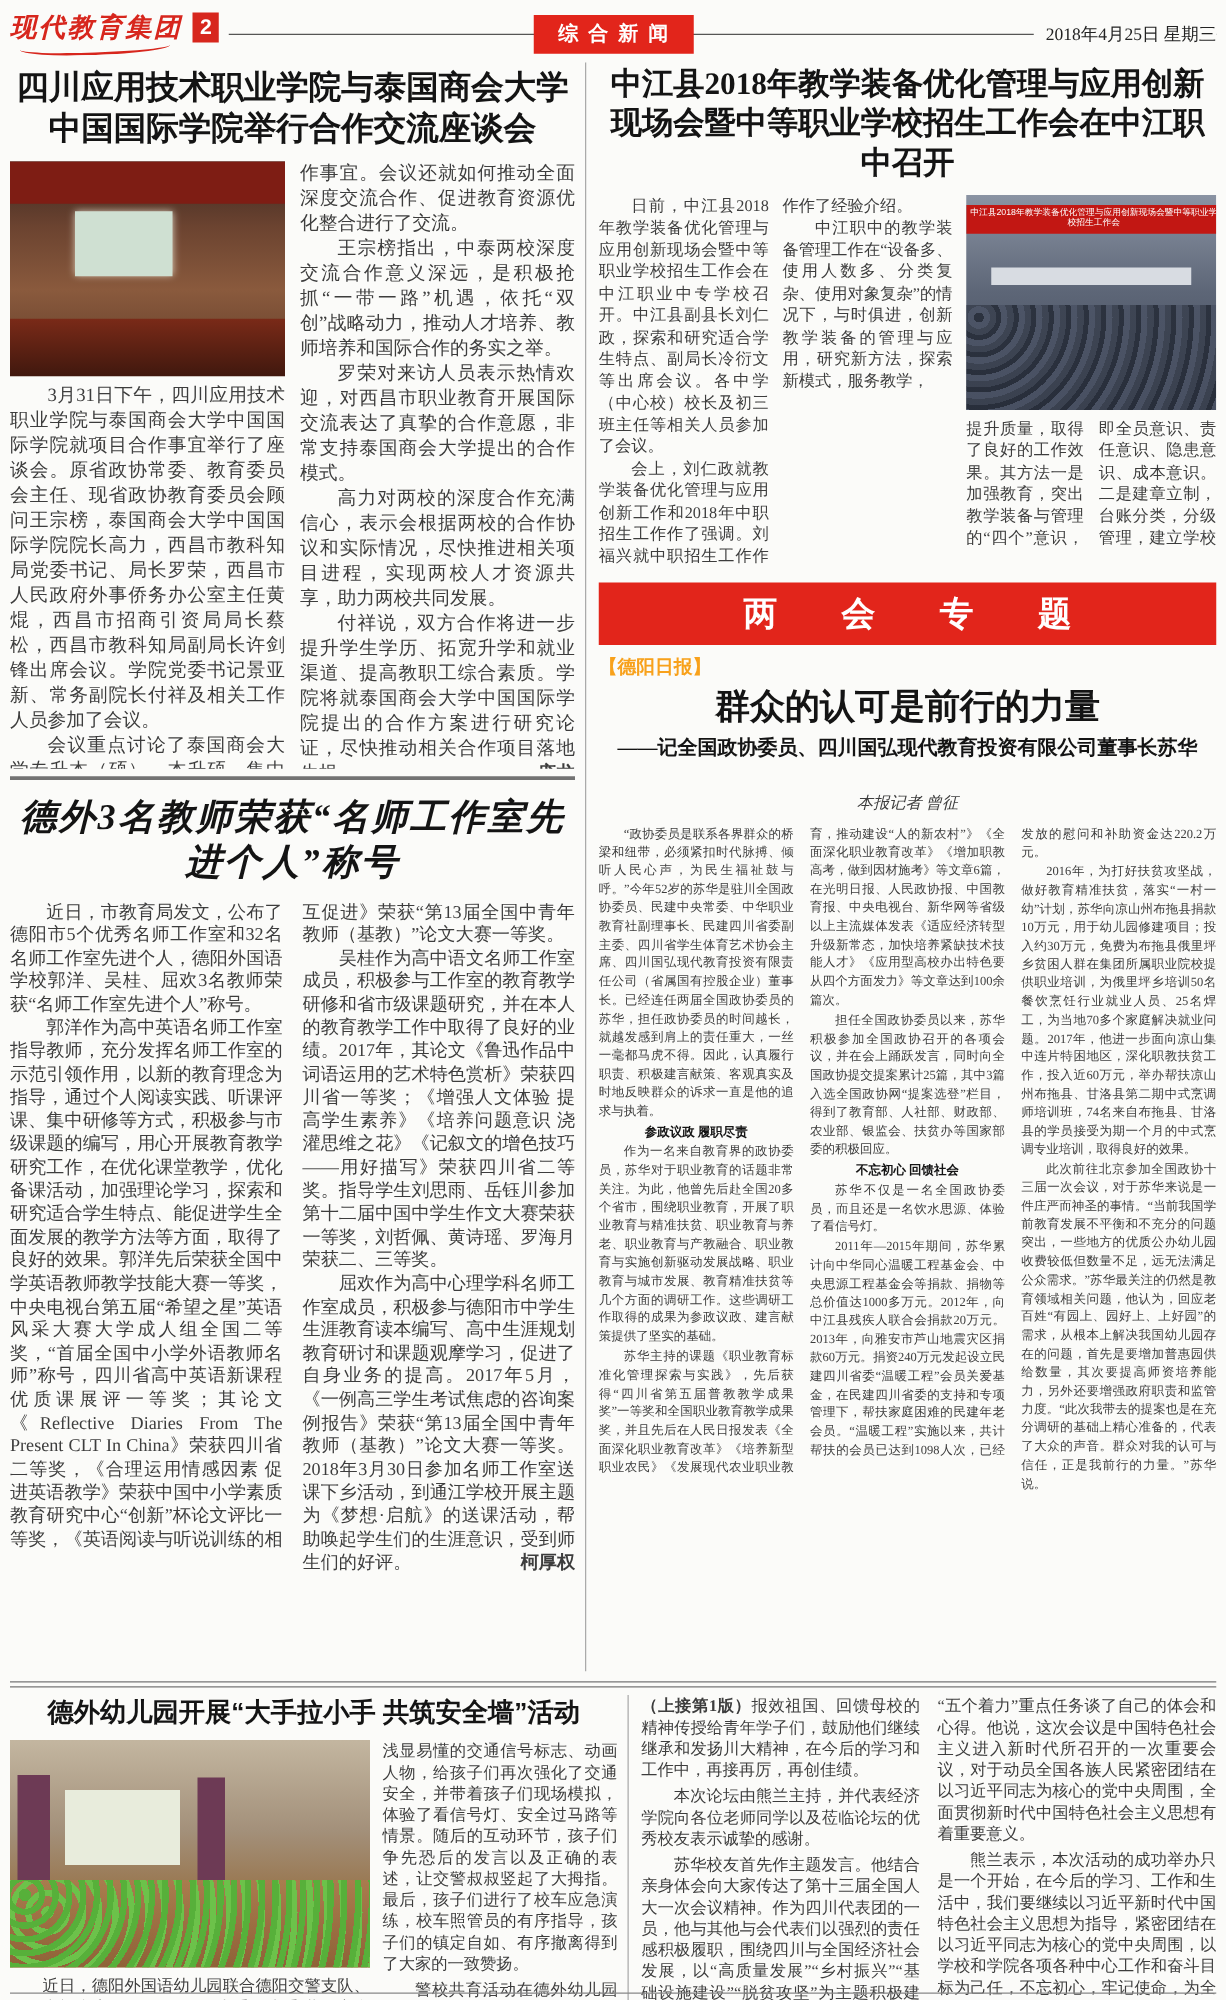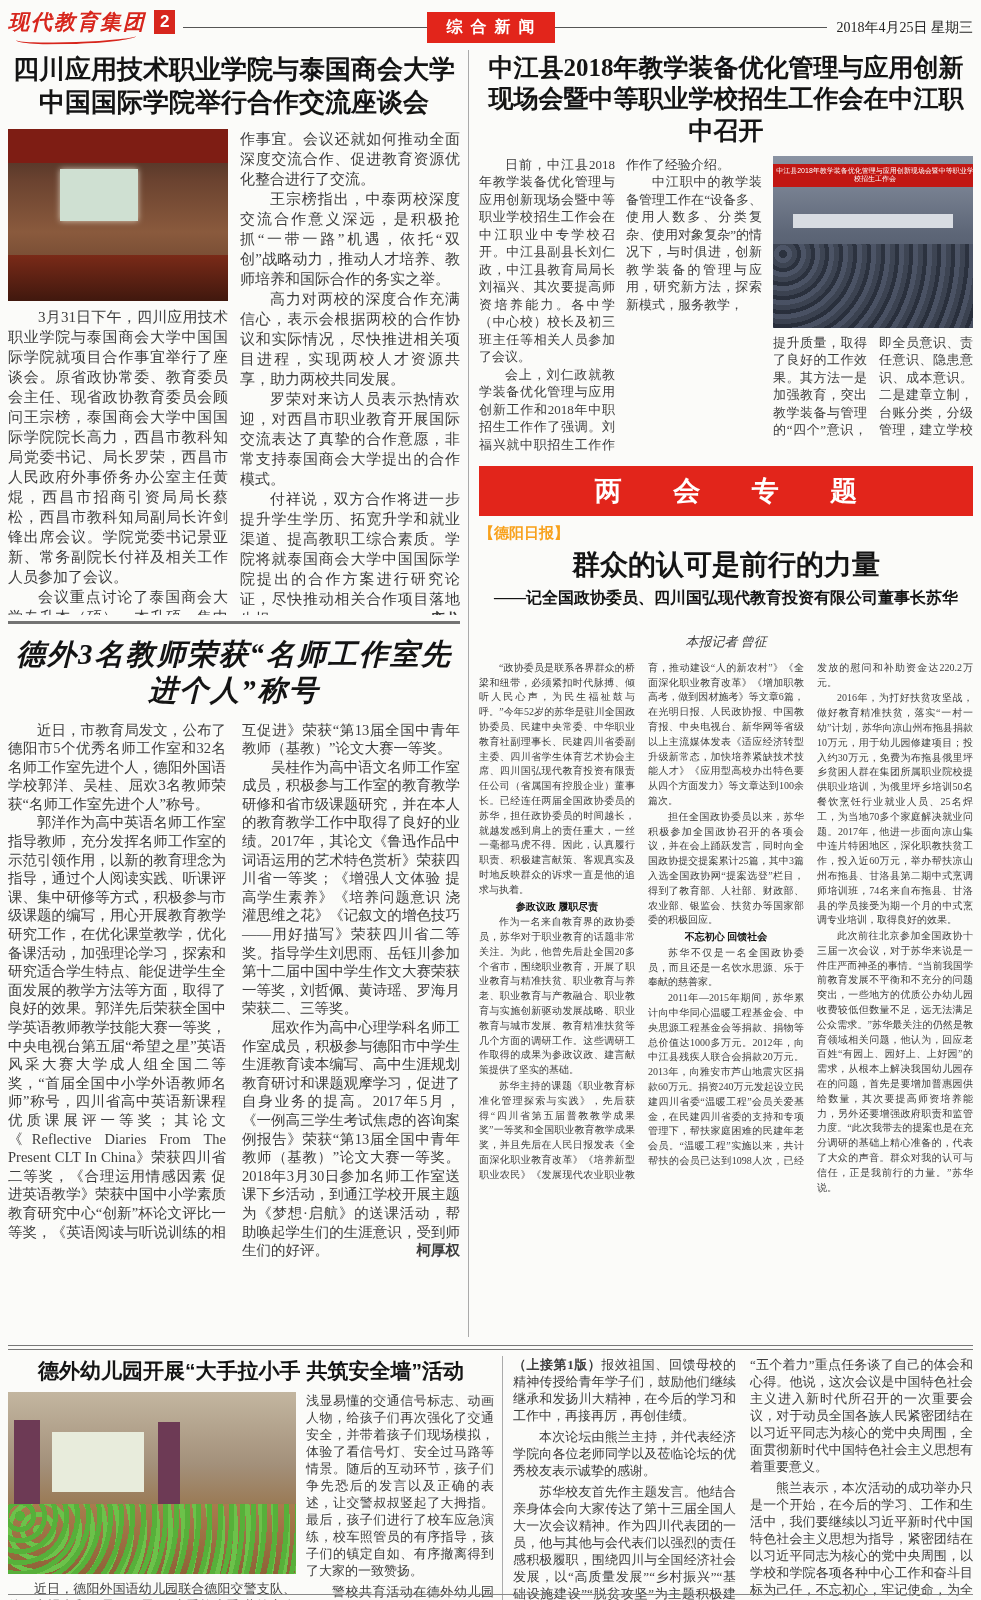--- a/index.html
+++ b/index.html
@@ -113,22 +113,22 @@
               <div class="curtain"></div>
               <div class="screen"></div>
               <div class="table"></div>
             </div>
             <p>3月31日下午，四川应用技术职业学院与泰国商会大学中国国际学院就项目合作事宜举行了座谈会。原省政协常委、教育委员会主任、现省政协教育委员会顾问王宗榜，泰国商会大学中国国际学院院长高力，西昌市教科知局党委书记、局长罗荣，西昌市人民政府外事侨务办公室主任黄焜，西昌市招商引资局局长蔡松，西昌市教科知局副局长许剑锋出席会议。学院党委书记景亚新、常务副院长付祥及相关工作人员参加了会议。</p>
             <p>会议重点讨论了泰国商会大学专升本（硕）、本升硕、集中授课在职人员教学班、学生实习实践、学生赴泰游学、选派教师赴泰授课及师资培训等项目的合</p>
           </div>
           <div class="a1-col">
             <p style="text-indent:0">作事宜。会议还就如何推动全面深度交流合作、促进教育资源优化整合进行了交流。</p>
             <p>王宗榜指出，中泰两校深度交流合作意义深远，是积极抢抓“一带一路”机遇，依托“双创”战略动力，推动人才培养、教师培养和国际合作的务实之举。</p>
+            <p>罗荣对来访人员表示热情欢迎，对西昌市职业教育开展国际交流表达了真挚的合作意愿，非常支持泰国商会大学提出的合作模式。</p>
             <p>高力对两校的深度合作充满信心，表示会根据两校的合作协议和实际情况，尽快推进相关项目进程，实现两校人才资源共享，助力两校共同发展。</p>
-            <p>罗荣对来访人员表示热情欢迎，对西昌市职业教育开展国际交流表达了真挚的合作意愿，非常支持泰国商会大学提出的合作模式。</p>
             <p><span>付祥说，双方合作将进一步提升学生学历、拓宽升学和就业渠道、提高教职工综合素质。学院将就泰国商会大学中国国际学院提出的合作方案进行研究论证，尽快推动相关合作项目落地生根。</span><span class="sig">庞龙</span></p>
           </div>
         </div>
       </div>
 
       <div class="a3">
         <p class="hl a3-hl">德外3名教师荣获“名师工作室先进个人”称号</p>
         <div class="a3-body">
           <p>近日，市教育局发文，公布了德阳市5个优秀名师工作室和32名名师工作室先进个人，德阳外国语学校郭洋、吴桂、屈欢3名教师荣获“名师工作室先进个人”称号。</p>
           <p>郭洋作为高中英语名师工作室指导教师，充分发挥名师工作室的示范引领作用，以新的教育理念为指导，通过个人阅读实践、听课评课、集中研修等方式，积极参与市级课题的编写，用心开展教育教学研究工作，在优化课堂教学，优化备课活动，加强理论学习，探索和研究适合学生特点、能促进学生全面发展的教学方法等方面，取得了良好的效果。郭洋先后荣获全国中学英语教师教学技能大赛一等奖，中央电视台第五届“希望之星”英语风采大赛大学成人组全国二等奖，“首届全国中小学外语教师名师”称号，四川省高中英语新课程优质课展评一等奖；其论文《Reflective Diaries From The Present CLT In China》荣获四川省二等奖，《合理运用情感因素 促进英语教学》荣获中国中小学素质教育研究中心“创新”杯论文评比一等奖，《英语阅读与听说训练的相互促进》荣获“第13届全国中青年教师（基教）”论文大赛一等奖。</p>
@@ -137,21 +137,21 @@
         </div>
       </div>
     </div>
 
     <div class="right-stack">
 
       <div>
         <p class="hl a2-hl">中江县2018年教学装备优化管理与应用创新现场会暨中等职业学校招生工作会在中江职中召开</p>
         <div class="a2-body">
           <div class="a2-c">
-            <p>日前，中江县2018年教学装备优化管理与应用创新现场会暨中等职业学校招生工作会在中江职业中专学校召开。中江县副县长刘仁政，中江县教育局局长刘福兴、其次要提高师资培养能力。各中学（中心校）校长及初三班主任等相关人员参加了会议。</p>
+            <p>日前，中江县2018年教学装备优化管理与应用创新现场会暨中等职业学校招生工作会在中江职业中专学校召开。中江县副县长刘仁政，探索和研究适合学生特点、副局长冷衍文等出席会议。各中学（中心校）校长及初三班主任等相关人员参加了会议。</p>
             <p>会上，刘仁政就教学装备优化管理与应用创新工作和2018年中职招生工作作了强调。刘福兴就中职招生工作作了重点安排。冷衍文就下阶段中职招生工作作了详细部署。中江职中党总支书记、校长刘文广就学校教学装备优化管理与应用创新工</p>
           </div>
           <div class="a2-c">
             <p style="text-indent:0">作作了经验介绍。</p>
             <p>中江职中的教学装备管理工作在“设备多、使用人数多、分类复杂、使用对象复杂”的情况下，与时俱进，创新教学装备的管理与应用，研究新方法，探索新模式，服务教学，</p>
           </div>
           <div class="a2-right">
             <div class="photo2">
               <div class="banner">中江县2018年教学装备优化管理与应用创新现场会暨中等职业学校招生工作会</div>
               <div class="dais"></div>
@@ -171,21 +171,21 @@
         <p class="hl su-hl">群众的认可是前行的力量</p>
         <p class="su-sub">——记全国政协委员、四川国弘现代教育投资有限公司董事长苏华</p>
         <p class="su-byline">本报记者 曾征</p>
         <div class="su-body">
           <p>“政协委员是联系各界群众的桥梁和纽带，必须紧扣时代脉搏、倾听人民心声，为民生福祉鼓与呼。”今年52岁的苏华是驻川全国政协委员、民建中央常委、中华职业教育社副理事长、民建四川省委副主委、四川省学生体育艺术协会主席、四川国弘现代教育投资有限责任公司（省属国有控股企业）董事长。已经连任两届全国政协委员的苏华，担任政协委员的时间越长，就越发感到肩上的责任重大，一丝一毫都马虎不得。因此，认真履行职责、积极建言献策、客观真实及时地反映群众的诉求一直是他的追求与执着。</p>
           <p class="subhead">参政议政 履职尽责</p>
           <p>作为一名来自教育界的政协委员，苏华对于职业教育的话题非常关注。为此，他曾先后赴全国20多个省市，围绕职业教育，开展了职业教育与精准扶贫、职业教育与养老、职业教育与产教融合、职业教育与实施创新驱动发展战略、职业教育与城市发展、教育精准扶贫等几个方面的调研工作。这些调研工作取得的成果为参政议政、建言献策提供了坚实的基础。</p>
           <p>苏华主持的课题《职业教育标准化管理探索与实践》，先后获得“四川省第五届普教教学成果奖”一等奖和全国职业教育教学成果奖，并且先后在人民日报发表《全面深化职业教育改革》《培养新型职业农民》《发展现代农业职业教育，推动建设“人的新农村”》《全面深化职业教育改革》《增加职教高考，做到因材施考》等文章6篇，在光明日报、人民政协报、中国教育报、中央电视台、新华网等省级以上主流媒体发表《适应经济转型升级新常态，加快培养紧缺技术技能人才》《应用型高校办出特色要从四个方面发力》等文章达到100余篇次。</p>
           <p>担任全国政协委员以来，苏华积极参加全国政协召开的各项会议，并在会上踊跃发言，同时向全国政协提交提案累计25篇，其中3篇入选全国政协网“提案选登”栏目，得到了教育部、人社部、财政部、农业部、银监会、扶贫办等国家部委的积极回应。</p>
           <p class="subhead">不忘初心 回馈社会</p>
-          <p>苏华不仅是一名全国政协委员，而且还是一名饮水思源、乐于奉献的慈善家。</p>
+          <p>苏华不仅是一名全国政协委员，而且还是一名饮水思源、体验了看信号灯。</p>
           <p>2011年—2015年期间，苏华累计向中华同心温暖工程基金会、中央思源工程基金会等捐款、捐物等总价值达1000多万元。2012年，向中江县残疾人联合会捐款20万元。2013年，向雅安市芦山地震灾区捐款60万元。捐资240万元发起设立民建四川省委“温暖工程”会员关爱基金，在民建四川省委的支持和专项管理下，帮扶家庭困难的民建年老会员。“温暖工程”实施以来，共计帮扶的会员已达到1098人次，已经发放的慰问和补助资金达220.2万元。</p>
           <p>2016年，为打好扶贫攻坚战，做好教育精准扶贫，落实“一村一幼”计划，苏华向凉山州布拖县捐款10万元，用于幼儿园修建项目；投入约30万元，免费为布拖县俄里坪乡贫困人群在集团所属职业院校提供职业培训，为俄里坪乡培训50名餐饮烹饪行业就业人员、25名焊工，为当地70多个家庭解决就业问题。2017年，他进一步面向凉山集中连片特困地区，深化职教扶贫工作，投入近60万元，举办帮扶凉山州布拖县、甘洛县第二期中式烹调师培训班，74名来自布拖县、甘洛县的学员接受为期一个月的中式烹调专业培训，取得良好的效果。</p>
           <p>此次前往北京参加全国政协十三届一次会议，对于苏华来说是一件庄严而神圣的事情。“当前我国学前教育发展不平衡和不充分的问题突出，一些地方的优质公办幼儿园收费较低但数量不足，远无法满足公众需求。”苏华最关注的仍然是教育领域相关问题，他认为，回应老百姓“有园上、园好上、上好园”的需求，从根本上解决我国幼儿园存在的问题，首先是要增加普惠园供给数量，其次要提高师资培养能力，另外还要增强政府职责和监管力度。“此次我带去的提案也是在充分调研的基础上精心准备的，代表了大众的声音。群众对我的认可与信任，正是我前行的力量。”苏华说。</p>
         </div>
       </div>
     </div>
   </div>
 
   <div class="section-split"></div>
 

